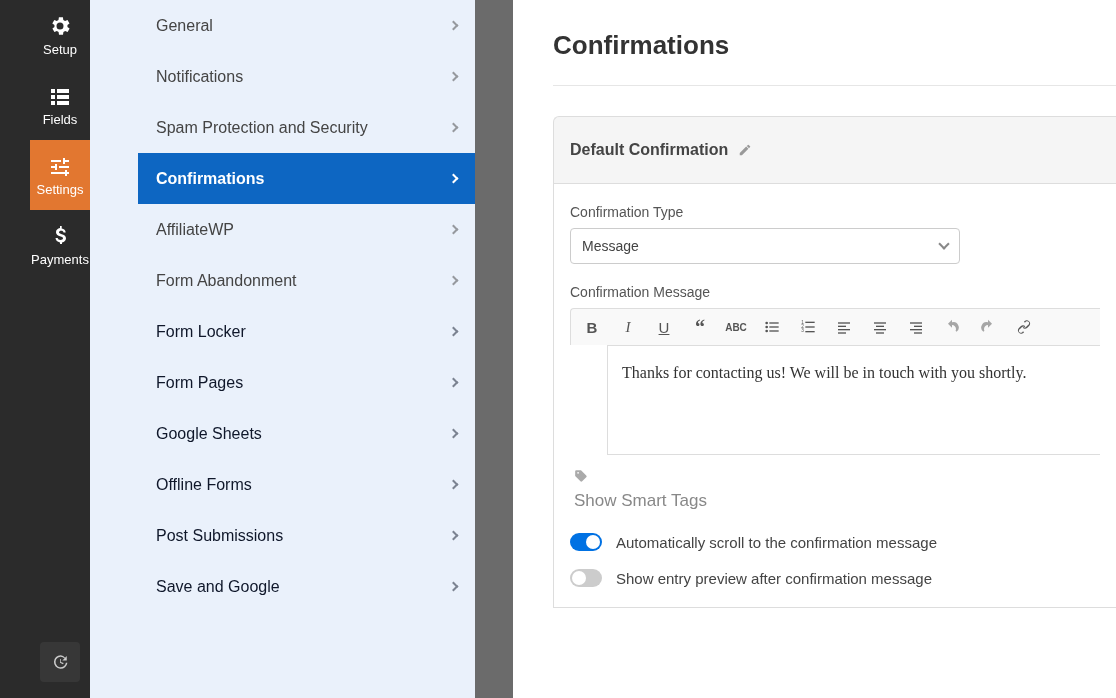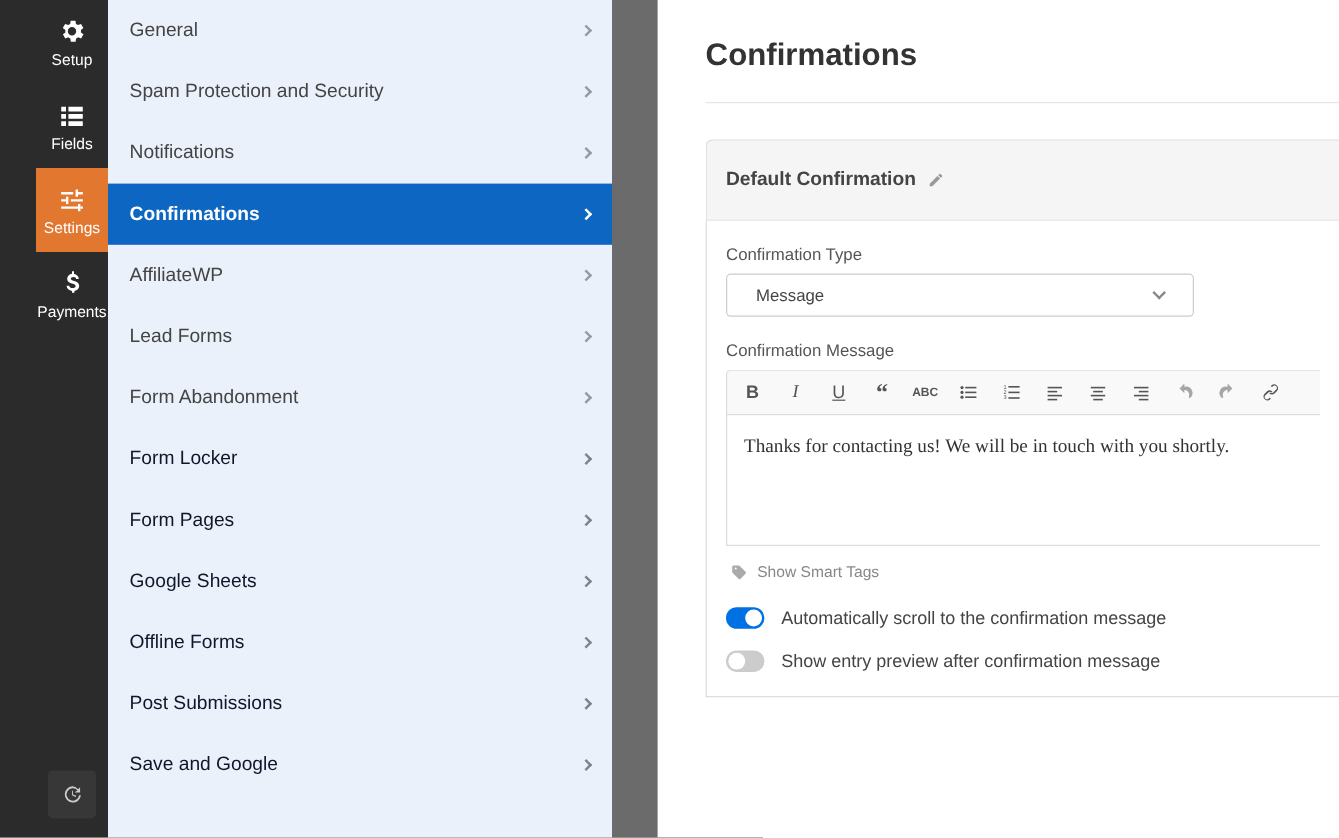--- a/index.html
+++ b/index.html
@@ -9,49 +9,49 @@
 
 .rail { width: 90px; background: #2b2b2b; display: flex; flex-direction: column; align-items: center; padding-left: 30px; }
 .rail-item { width: 100%; height: 70px; display: flex; flex-direction: column; align-items: center; justify-content: center; cursor: pointer; color: #fff; gap: 4px; }
 .rail-item.active { background: #e27730; }
 .rail-label { font-size: 13px; color: #fff; }
 .rail-icon { width: 24px; height: 24px; display: flex; align-items: center; justify-content: center; fill: #fff; }
 .rail-bottom { margin-top: auto; padding-bottom: 16px; width: 100%; display: flex; justify-content: center; }
 .rail-bottom-btn { width: 40px; height: 40px; display: flex; align-items: center; justify-content: center; background: rgba(255,255,255,0.06); border-radius: 4px; cursor: pointer; }
 
 
-.sidebar { width: 420px; background: #eaf1fb; overflow-y: auto; }
+.sidebar { width: 385px; background: #eaf1fb; overflow-y: auto; padding-left: 48px; }
 .side-item { height: 51px; display: flex; align-items: center; justify-content: space-between; padding: 0 18px; cursor: pointer; border: none; background: transparent; width: 100%; text-align: left; font-size: 16px; color: #444; }
 .side-item.active { background: #0d66c2; color: #fff; font-weight: 600; }
 .side-item.disabled { color: #0f172a; cursor: default; }
 .chevron { width: 7px; height: 7px; border-right: 2px solid currentColor; border-top: 2px solid currentColor; transform: rotate(45deg); opacity: 0.5; flex: 0 0 auto; }
 .side-item.active .chevron { opacity: 1; }
 
 
 .main-wrap { flex: 1; padding: 0; background: #6b6b6b; display: flex; }
 .main { background: #fff; margin: 0 0 0 38px; flex: 1; padding: 30px 0 30px 40px; overflow-y: auto; }
 .page-title { font-size: 26px; font-weight: 700; color: #333; margin-bottom: 24px; }
 .hr { border: none; border-top: 1px solid #e6e6e6; margin-bottom: 30px; }
 
 .panel-head { background: #f5f5f5; border: 1px solid #ddd; border-right: none; padding: 24px 16px; display: flex; align-items: center; gap: 10px; border-radius: 6px 0 0 0; }
 .panel-head-title { font-weight: 600; color: #444; font-size: 16px; }
 .pencil-icon { width: 14px; height: 14px; fill: #999; cursor: pointer; }
 
 .panel-body { border: 1px solid #ddd; border-top: none; border-right: none; padding: 20px 16px 20px 16px; }
 .field-label { font-size: 14px; color: #555; margin-bottom: 8px; }
-.select { width: 390px; max-width: 100%; border: 1px solid #ccc; border-radius: 4px; padding: 9px 24px; font-size: 14px; display: flex; align-items: center; justify-content: space-between; cursor: pointer; color: #444; background: #fff; }
+.select { width: 390px; max-width: 100%; border: 1px solid #ccc; border-radius: 4px; padding: 9px 11px; font-size: 14px; display: flex; align-items: center; justify-content: space-between; cursor: pointer; color: #444; background: #fff; }
 .select .chev-down { width: 8px; height: 8px; border-right: 2px solid #888; border-bottom: 2px solid #888; transform: rotate(45deg); margin-top: -4px; }
 
 .editor-wrap { margin-top: 20px; }
 .toolbar { border: 1px solid #ddd; border-right: none; border-bottom: none; background: #f9f9f9; padding: 6px 10px; display: flex; gap: 14px; align-items: center; border-radius: 4px 0 0 0; }
 .tb-btn { width: 22px; height: 24px; display: flex; align-items: center; justify-content: center; cursor: pointer; color: #555; font-size: 15px; }
 .tb-btn svg { width: 16px; height: 16px; fill: #555; }
-.editor { border: 1px solid #ddd; border-right: none; padding: 18px 14px 60px; font-family: Georgia, serif; font-size: 16px; color: #333; min-height: 110px; background: #fff; }
-
-.smart-tags { display: flex; align-items: center; gap: 8px; padding: 14px 4px 4px; font-size: 13px; color: #888; cursor: pointer; }
+.editor { border: 1px solid #ddd; border-right: none; padding: 18px 14px 60px; font-family: Georgia, serif; font-size: 16px; color: #333; min-height: 110px; background: #fff; margin-left: 37px; }
+
+.smart-tags { display: flex; align-items: flex-start; gap: 8px; padding: 14px 4px 4px; font-size: 17px; color: #888; cursor: pointer; flex-direction: column; }
 .tag-icon { width: 14px; height: 14px; fill: #aaa; }
 
 .toggle-row { display: flex; align-items: center; gap: 14px; margin-top: 18px; }
 .toggle { width: 32px; height: 18px; border-radius: 9px; background: #ccc; position: relative; cursor: pointer; flex: 0 0 auto; }
 .toggle.on { background: #0071e3; }
 .knob { width: 14px; height: 14px; background: #fff; border-radius: 50%; position: absolute; top: 2px; left: 2px; transition: left .15s; }
 .toggle.on .knob { left: 16px; }
 .toggle-label { font-size: 15px; color: #444; }
 </style>
 </head>
@@ -101,37 +101,33 @@
       </div>
     </div>
   </div>
 
   <div class="sidebar">
     <button class="side-item">
         <span>General</span>
         <span class="chevron"></span>
       </button>
     <button class="side-item">
+        <span>Notifications</span>
+        <span class="chevron"></span>
+      </button>
+    <button class="side-item">
         <span>Spam Protection and Security</span>
-        <span class="chevron"></span>
-      </button>
-    <button class="side-item">
-        <span>Notifications</span>
         <span class="chevron"></span>
       </button>
     <button class="side-item active">
         <span>Confirmations</span>
         <span class="chevron"></span>
       </button>
     <button class="side-item">
         <span>AffiliateWP</span>
-        <span class="chevron"></span>
-      </button>
-    <button class="side-item">
-        <span>Lead Forms</span>
         <span class="chevron"></span>
       </button>
     <button class="side-item">
         <span>Form Abandonment</span>
         <span class="chevron"></span>
       </button>
     <button class="side-item disabled">
         <span>Form Locker</span>
         <span class="chevron"></span>
       </button>

